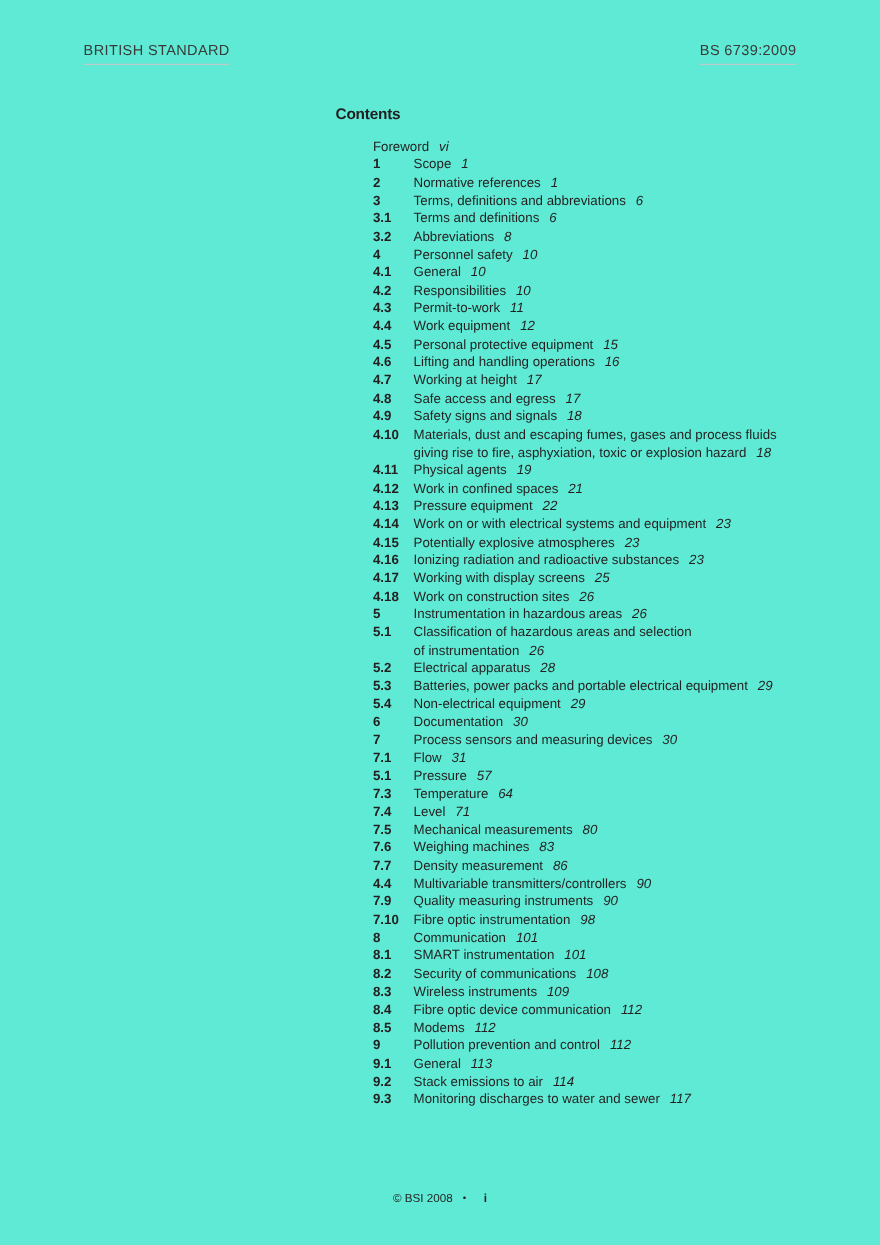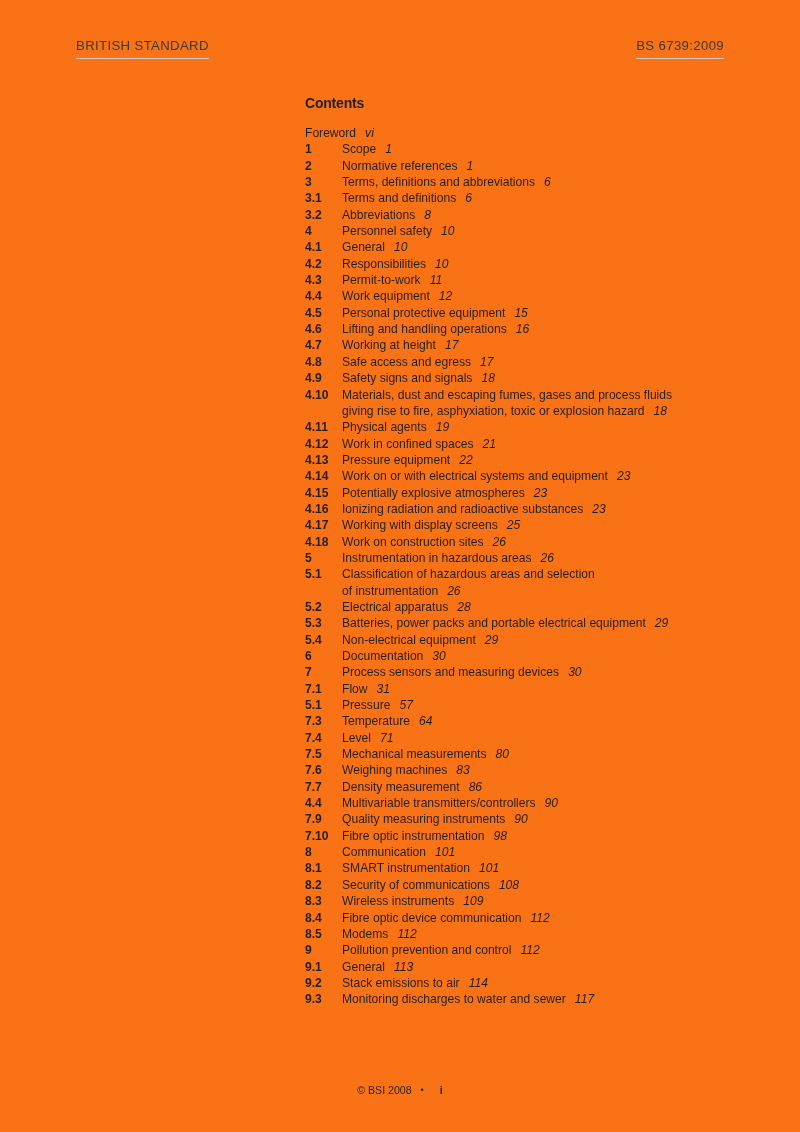--- a/index.html
+++ b/index.html
@@ -8,21 +8,21 @@
     background: #ffffff;
   }
   body {
     font-family: "Liberation Sans", sans-serif;
     color: #231f20;
   }
   .page {
     position: relative;
     width: 800px;
     height: 1132px;
-    background: #f97316;
+    background: #5eead4;
     overflow: hidden;
     box-sizing: border-box;
   }
 
   
   .running-head {
     position: absolute;
     top: 38px;
     left: 76px;
     right: 76px;
@@ -65,20 +65,21 @@
   }
   .toc-row {
     display: flex;
     align-items: flex-start;
     white-space: nowrap;
   }
   .toc-num {
     flex: 0 0 37px;
     font-weight: bold;
     white-space: nowrap;
+    margin-left: 34px;
   }
   .toc-body {
     flex: 1 1 auto;
     white-space: normal;
   }
   .toc-line {
     white-space: nowrap;
   }
   .toc-label {
     white-space: nowrap;

